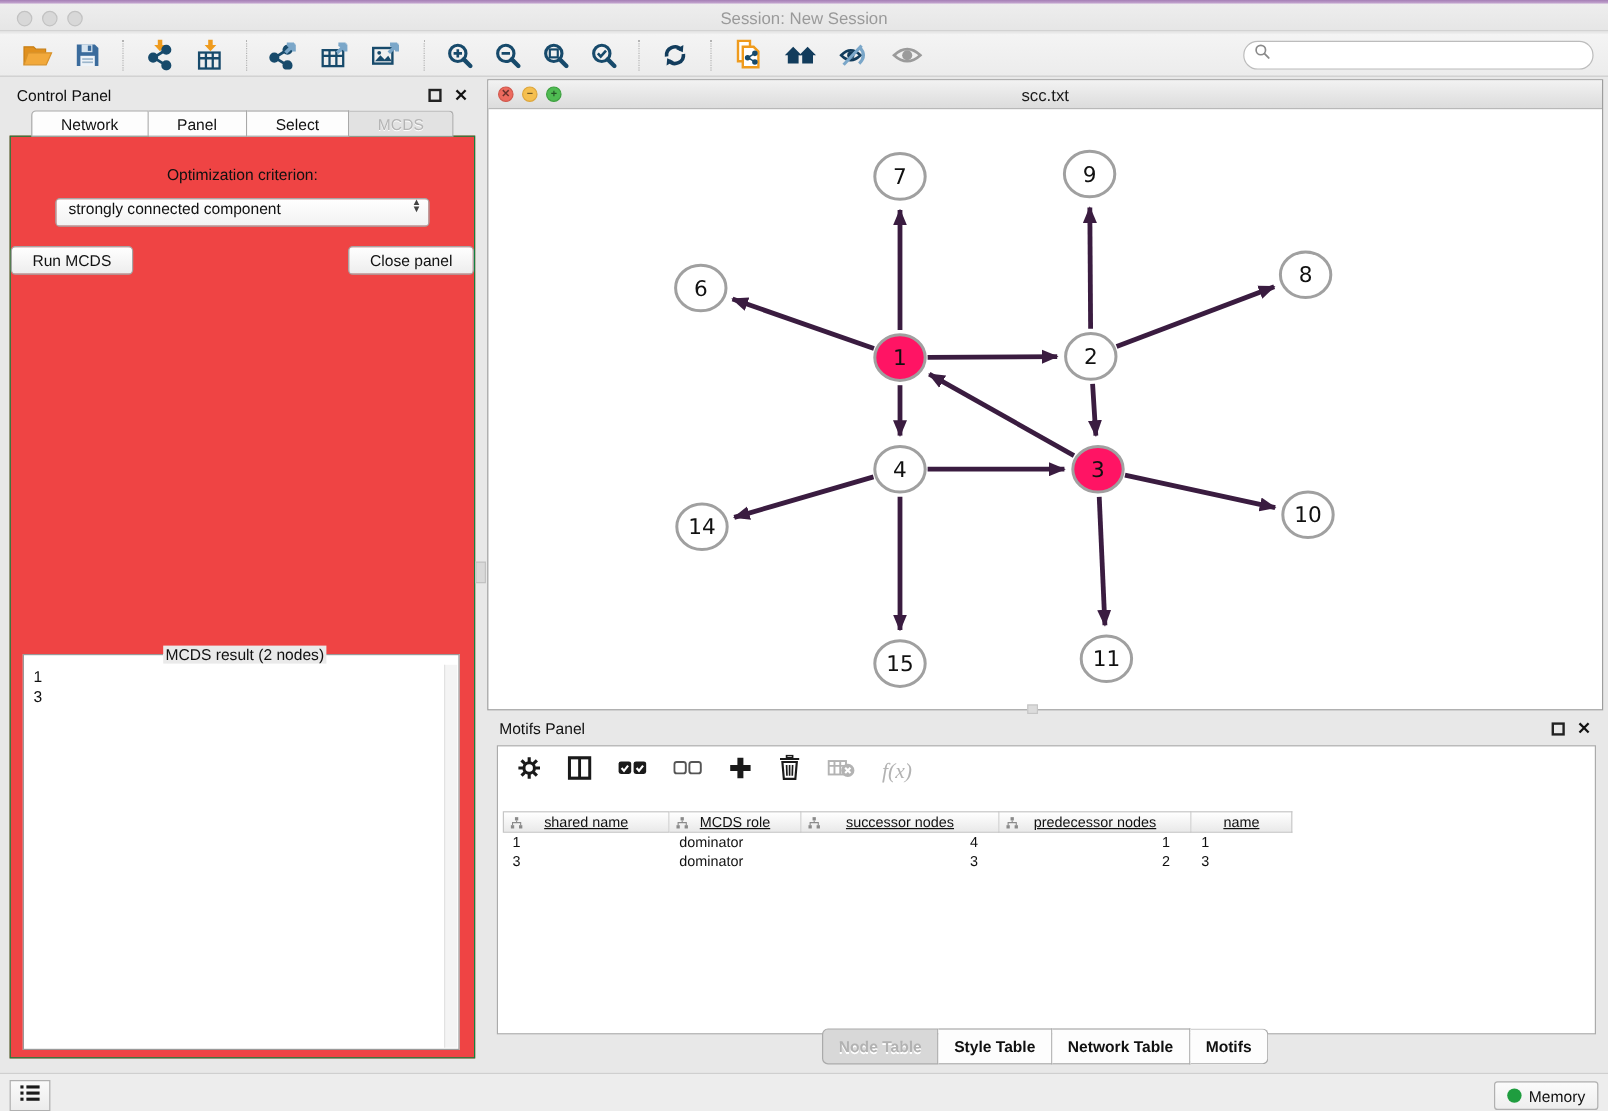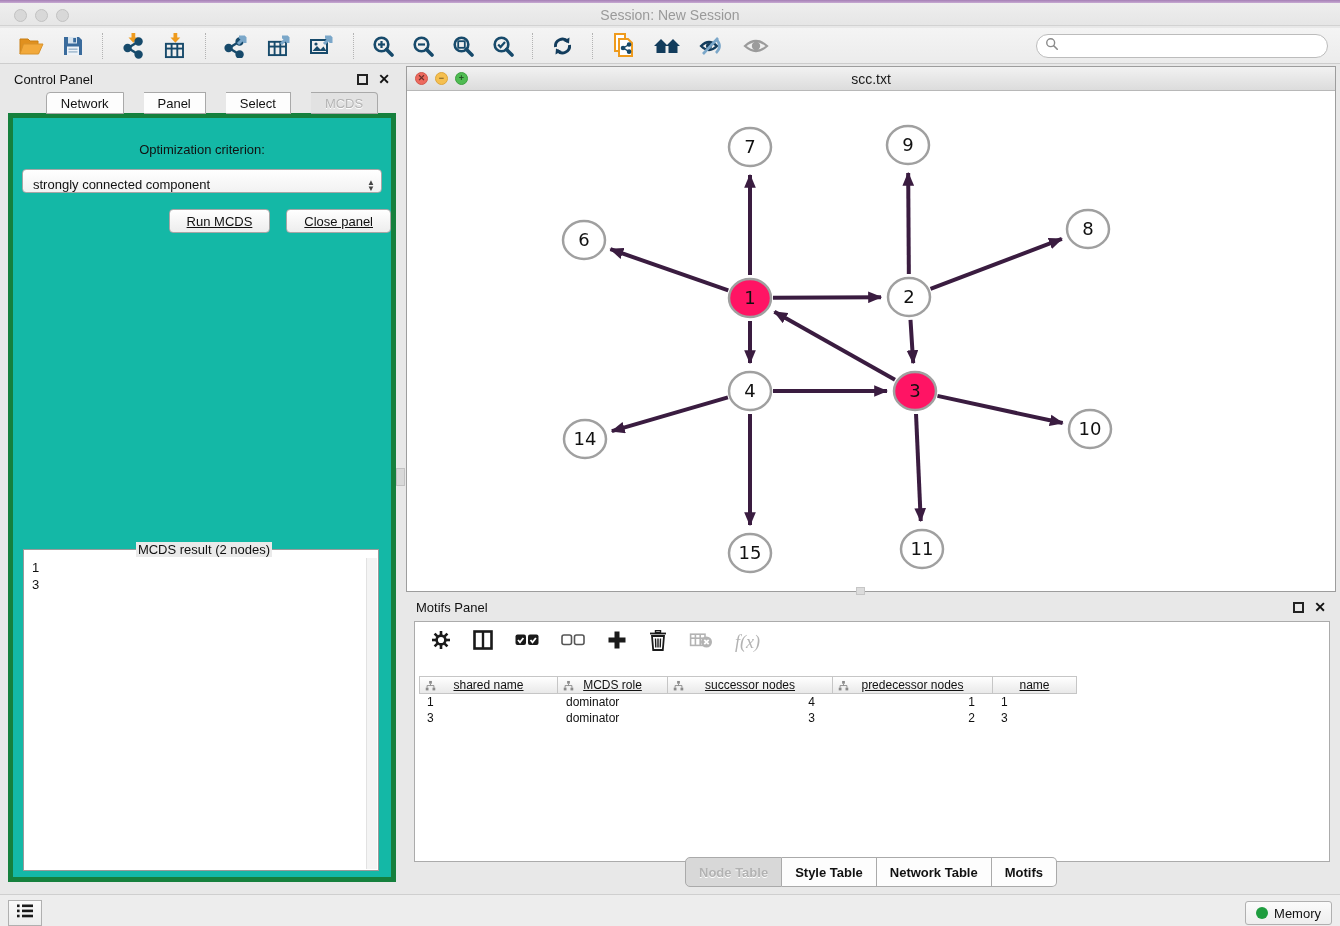--- a/index.html
+++ b/index.html
@@ -30,35 +30,35 @@
   .search-wrap input { border:none; outline:none; flex:1; height:20px;
     font-size:13px; background:transparent; font-family:"Liberation Sans",sans-serif; }
   
   .control-panel { position:absolute; left:4px; top:66px; width:396px; height:818px; }
   .panel-header { height:26px; display:flex; align-items:center; padding:0 10px; }
   .panel-title { font-size:13px; color:#111; }
   .panel-header-btns { margin-left:auto; display:flex; align-items:center; gap:10px; }
   .float-btn { width:11px; height:11px; border:2px solid #222; background:transparent; }
   .close-btn { font-size:14px; font-weight:bold; color:#111; line-height:11px; }
   .tab-row { display:flex; justify-content:center; position:relative; z-index:2; }
-  .tab { height:22px; padding:0 14px; font-size:13px; display:flex; align-items:center;
-    background:#fdfdfd; border:1px solid #a9a9a9; border-left-width:0; color:#111;margin-left:20px; }
+  .tab { height:22px; padding:0 24px; font-size:13px; display:flex; align-items:center;
+    background:#fdfdfd; border:1px solid #a9a9a9; border-left-width:0; color:#111; }
   .tab:first-child { border-left-width:1px; border-top-left-radius:4px; }
   .tab:last-child { border-top-right-radius:4px; }
   .tab.active { background:#e2e2e2; color:#b4b4b4; text-shadow:0 1px 0 #fff; }
   .cp-content { position:absolute; left:4px; right:4px; top:47px; bottom:2px;
-    border:5px solid #15803d; background:#14b8a6; }
+    border:1px solid #15803d; background:#ef4444; }
   .opt-label { text-align:center; font-size:13px; margin-top:24px; }
-  .dropdown { margin:12px auto 0 auto; width:360px; height:24px;
+  .dropdown { margin:12px auto 0 auto; width:312px; height:24px;
     background:linear-gradient(#ffffff,#f2f2f2); border:1px solid #a6a6a6;
-    border-radius:4px; display:flex; align-items:flex-end; padding:0 6px 0 10px;
+    border-radius:4px; display:flex; align-items:flex-start; padding:0 6px 0 10px;
     font-size:13px; }
   .dropdown .dd-arrows { margin-left:auto; display:flex; flex-direction:column;
     align-items:center; line-height:6px; font-size:8px; color:#444; }
-  .btn-row { display:flex; justify-content:flex-end; gap:16px; margin-top:16px;text-decoration:underline; }
+  .btn-row { display:flex; justify-content:space-between; gap:16px; margin-top:16px; }
   .push-btn { height:24px; padding:0 17px; font-size:13px;
     background:linear-gradient(#ffffff,#ededed); border:1px solid #a6a6a6;
     border-radius:4px; display:flex; align-items:center; color:#111; }
   .mcds-fieldset { position:absolute; left:10px; right:12px; top:424px; bottom:6px;
     border:1px solid #9a9a9a; background:#fff; margin:0; padding:0; }
   .mcds-fieldset legend { font-size:13px; background:#eaeaea; padding:0 2px;
     margin-left:3px;text-align:center; }
   .mcds-lines { font-size:13px; padding:2px 8px; line-height:17px; }
   .mcds-scroll { position:absolute; top:1px; bottom:1px; right:1px; width:11px;
     background:#f4f4f4; border-left:1px solid #e2e2e2; }

